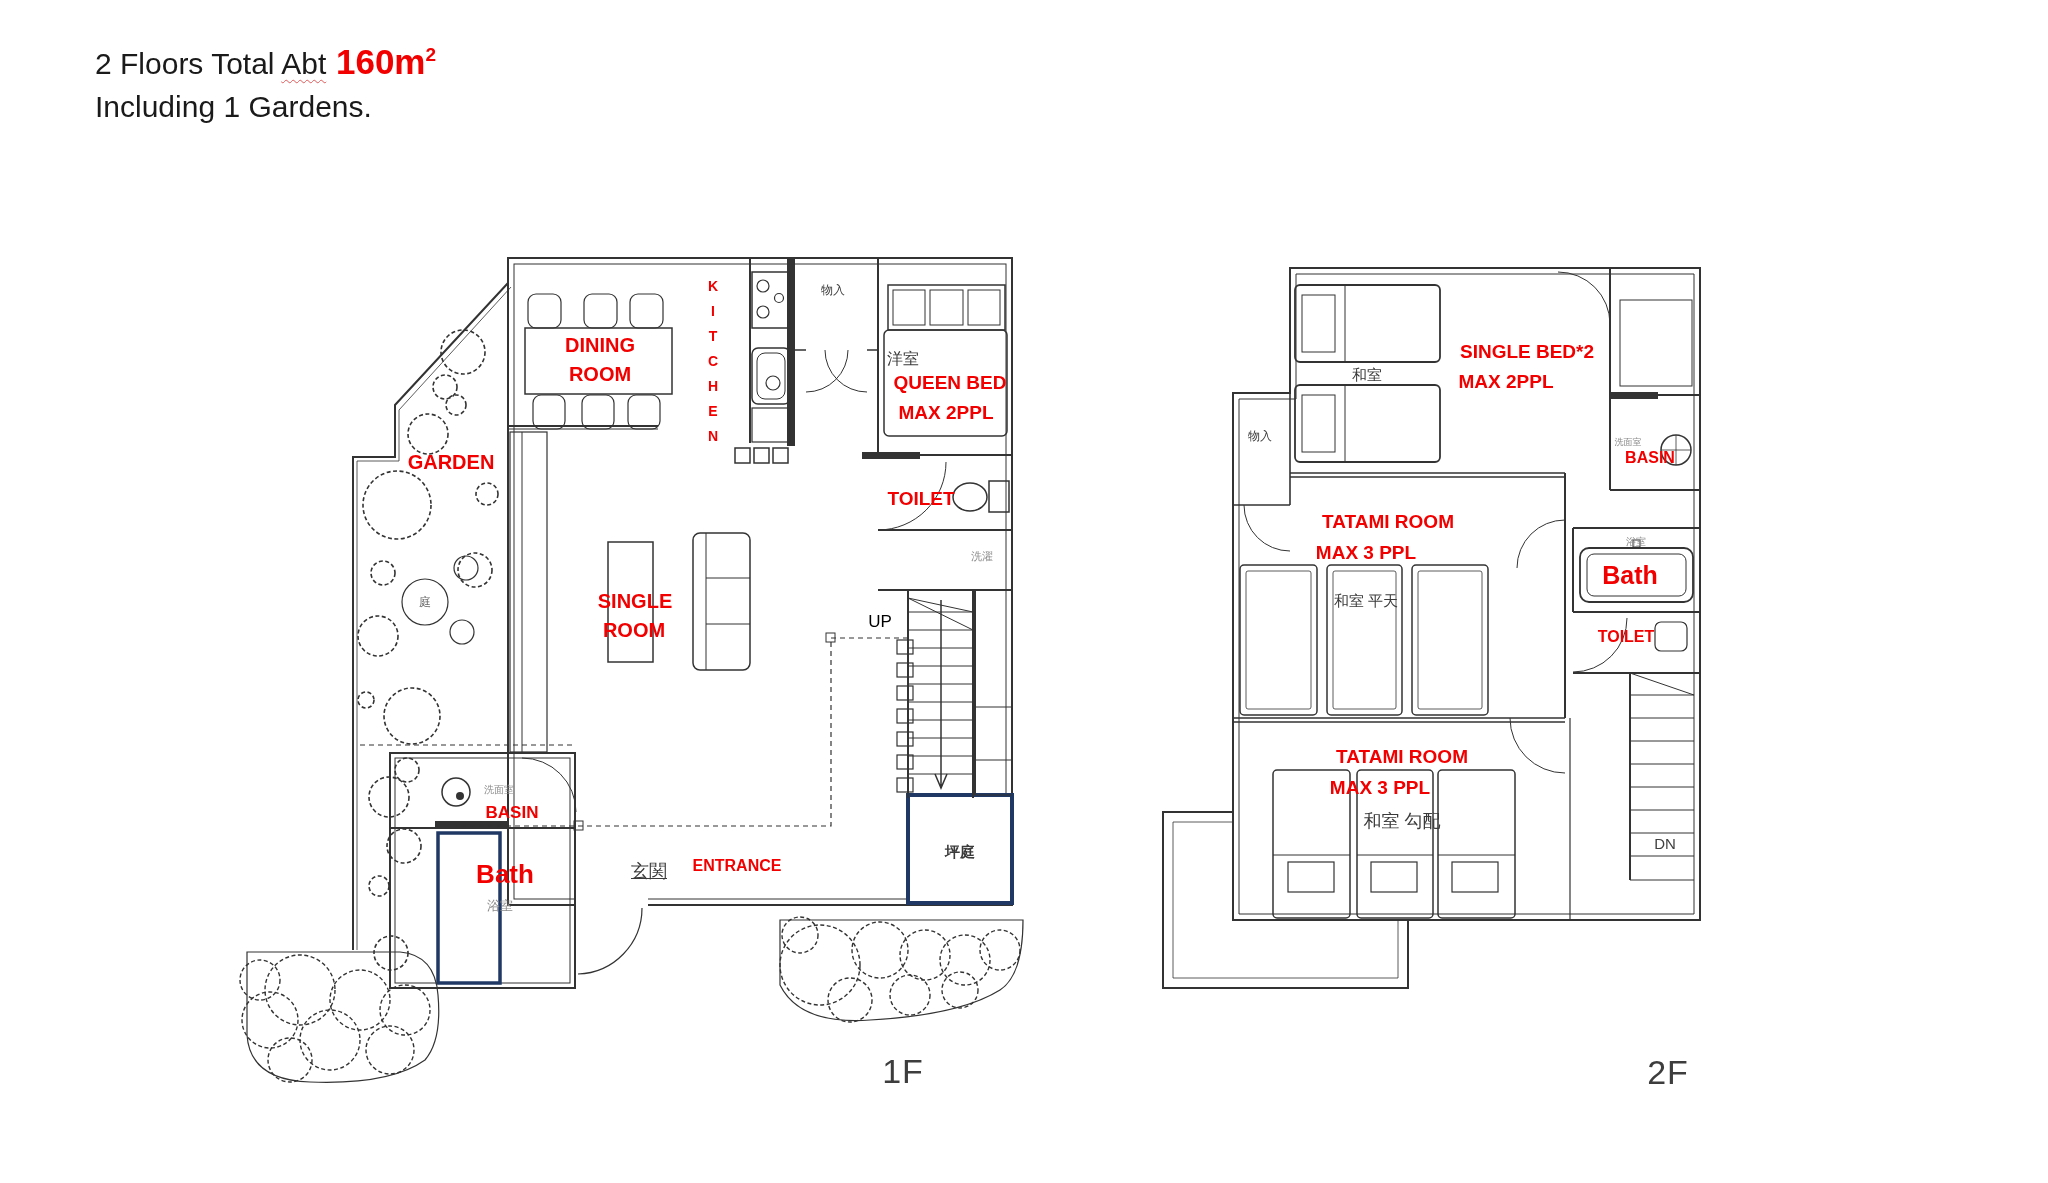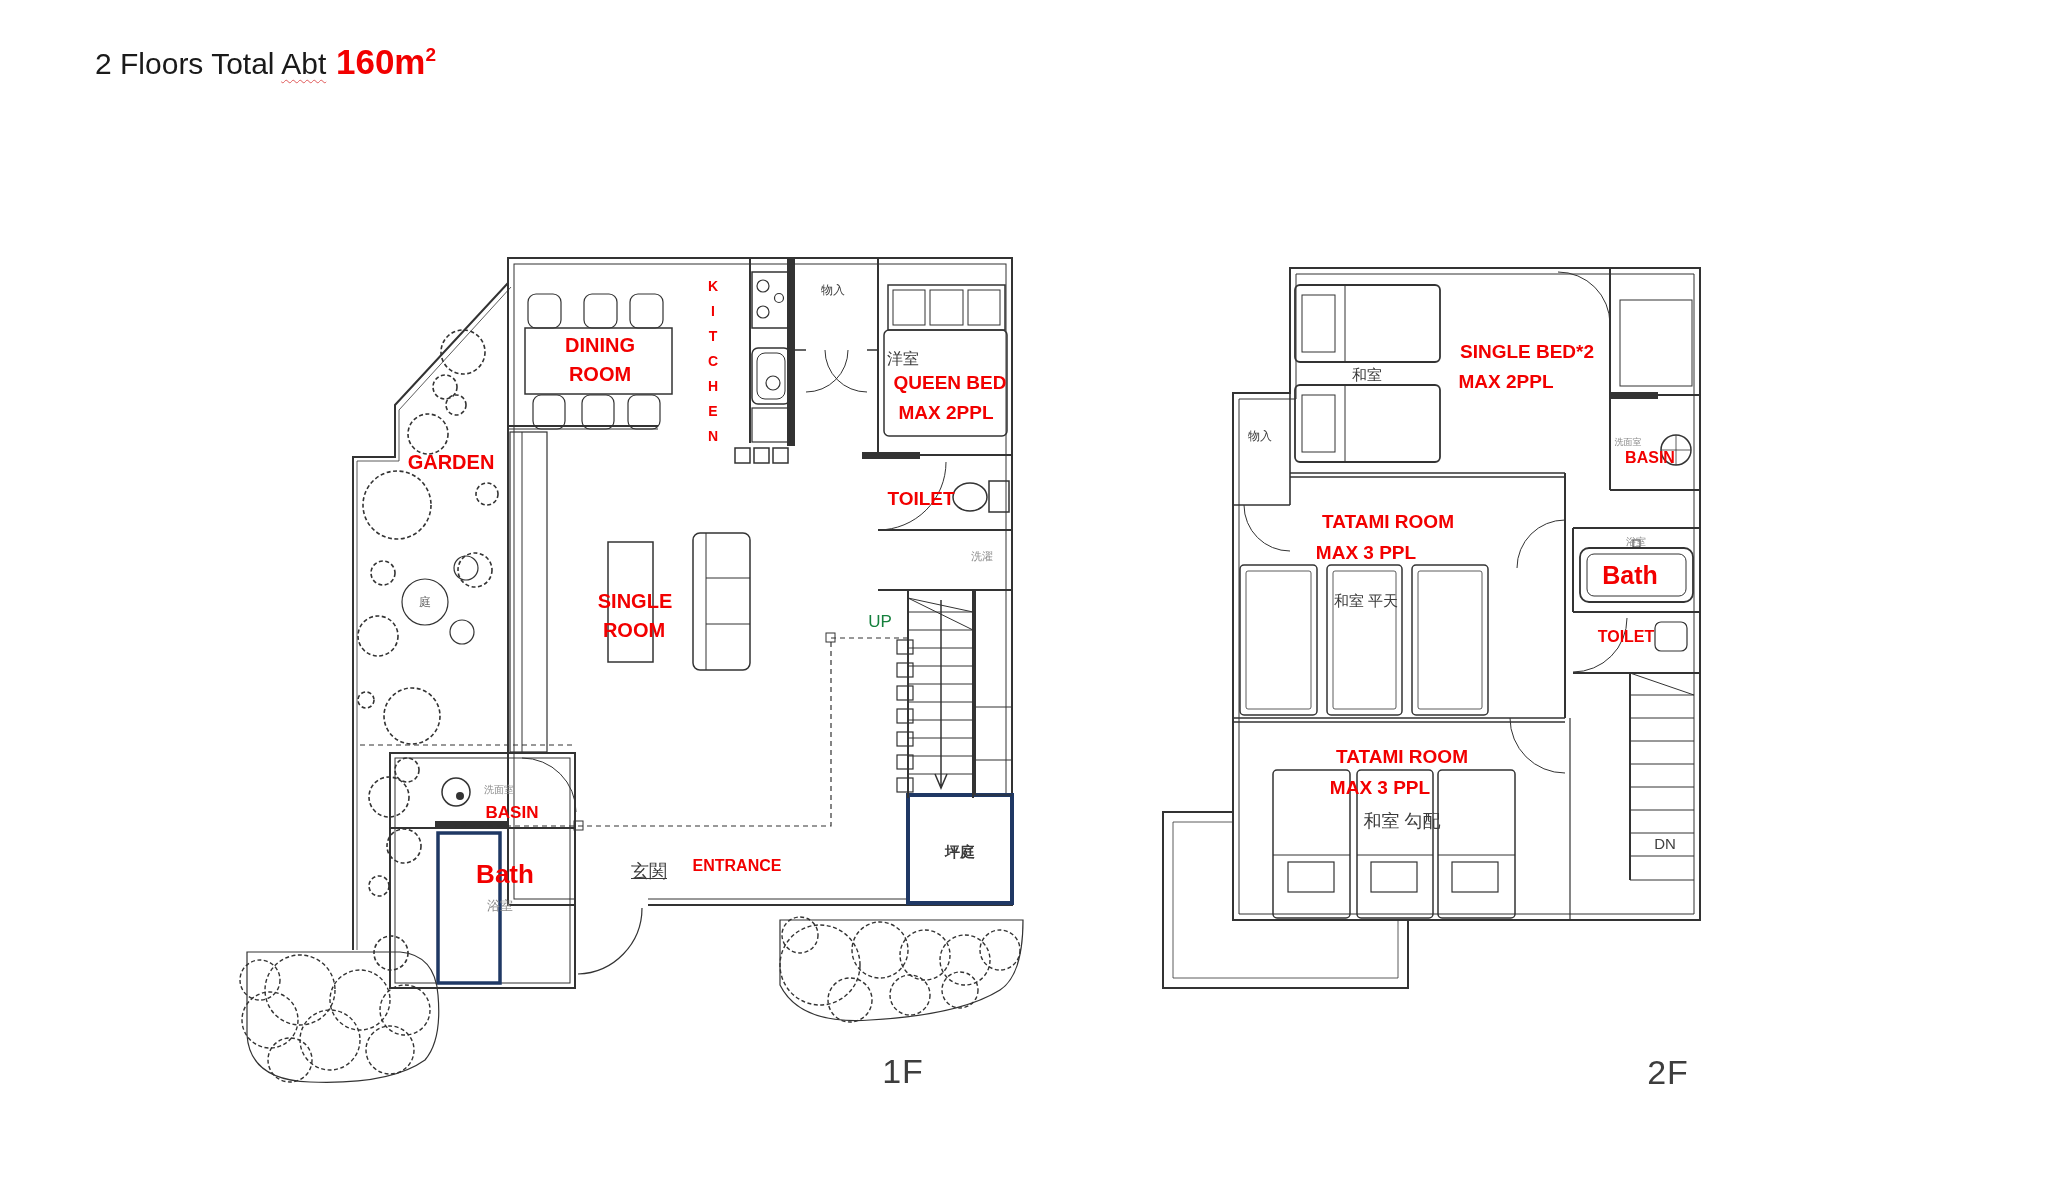--- a/index.html
+++ b/index.html
@@ -268,33 +268,34 @@
         <path d="M1233,812 H1163 V988 H1408 V920"></path>
         <path d="M1233,822 H1173 V978 H1398 V920" stroke-width="0.8"></path>
       </g>
     </g>
   </svg>
 
   <div id="title-block">
     <div id="title-line1">
       <span>2 Floors Total </span><span class="abt">Abt</span><span class="area"><span> 160m</span><sup>2</sup></span>
     </div>
+    <div id="title-line2">Including 1 Gardens.</div>
   </div>
 
   <div class="lbl red" style="left:600px;top:345px;font-size:20px;">DINING</div>
   <div class="lbl red" style="left:600px;top:374px;font-size:20px;">ROOM</div>
   <div class="red vert" style="position:absolute;left:705px;top:278px;font-size:14px;">KITCHEN</div>
   <div class="lbl jp" style="left:903px;top:359px;font-size:16px;">洋室</div>
   <div class="lbl red" style="left:950px;top:382px;font-size:19px;">QUEEN BED</div>
   <div class="lbl red" style="left:946px;top:412px;font-size:19px;">MAX 2PPL</div>
   <div class="lbl jp" style="left:833px;top:290px;font-size:12px;">物入</div>
   <div class="lbl red" style="left:451px;top:462px;font-size:20px;">GARDEN</div>
   <div class="lbl red" style="left:921px;top:498px;font-size:19px;">TOILET</div>
   <div class="lbl grey" style="left:982px;top:556px;font-size:11px;">洗濯</div>
-  <div class="lbl" style="left:880px;top:621px;font-size:17px;color:#15803d;">UP</div>
+  <div class="lbl" style="left:880px;top:621px;font-size:17px;color:#000000;">UP</div>
   <div class="lbl red" style="left:635px;top:601px;font-size:20px;">SINGLE</div>
   <div class="lbl red" style="left:634px;top:630px;font-size:20px;">ROOM</div>
   <div class="lbl grey" style="left:499px;top:790px;font-size:10px;">洗面室</div>
   <div class="lbl red" style="left:512px;top:812px;font-size:17px;">BASIN</div>
   <div class="lbl red" style="left:505px;top:874px;font-size:26px;">Bath</div>
   <div class="lbl grey" style="left:500px;top:905px;font-size:13px;">浴室</div>
   <div class="lbl jp" style="left:649px;top:871px;font-size:18px;text-decoration:underline;">玄関</div>
   <div class="lbl red" style="left:737px;top:866px;font-size:16px;">ENTRANCE</div>
   <div class="lbl jp" style="left:960px;top:851px;font-size:15px;font-weight:700;">坪庭</div>
   <div class="lbl" style="left:425px;top:602px;font-size:12px;color:#6b6b6b;">庭</div>

